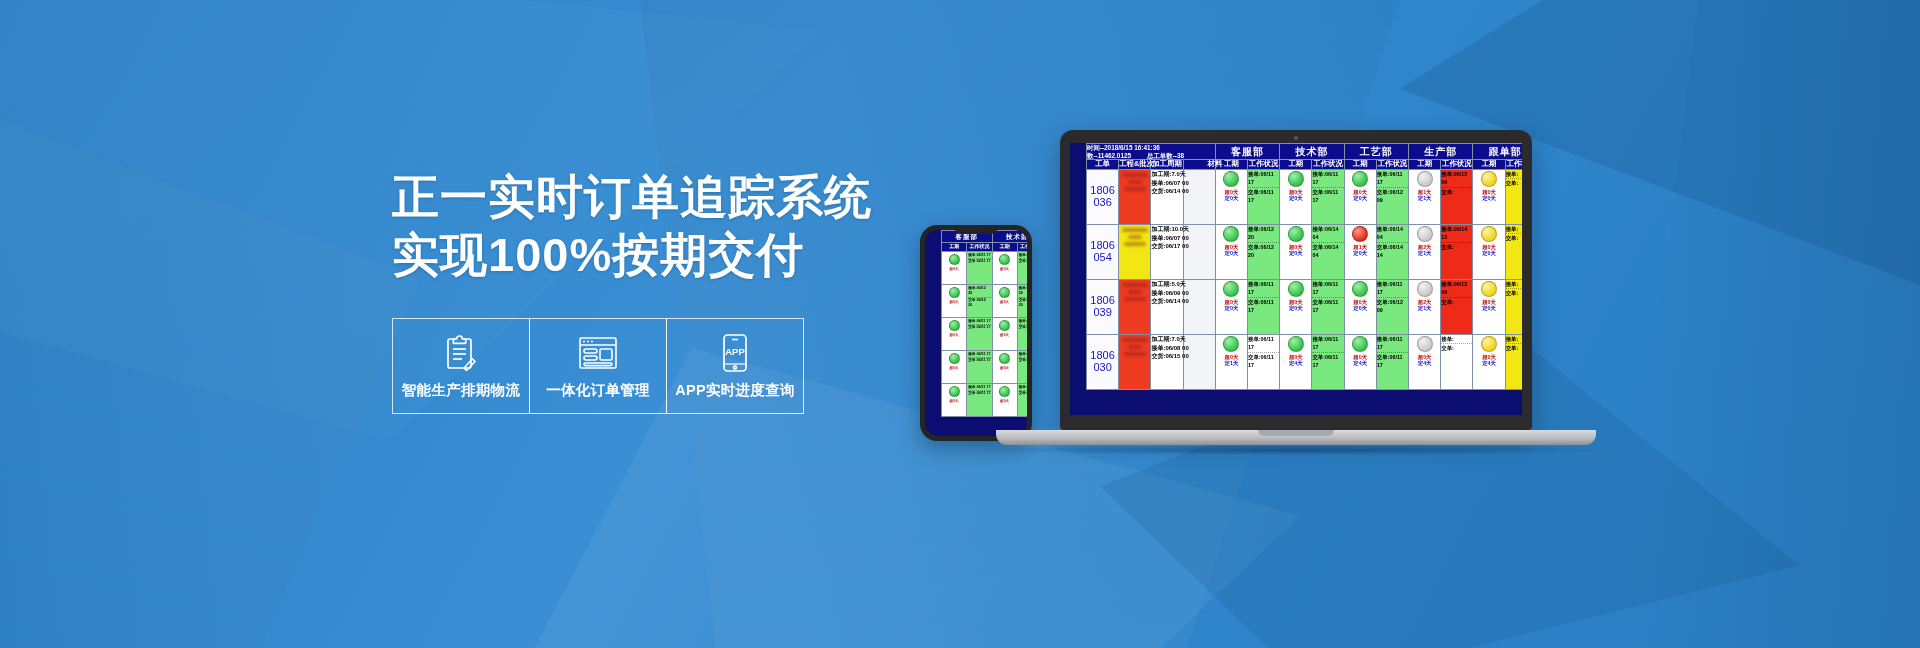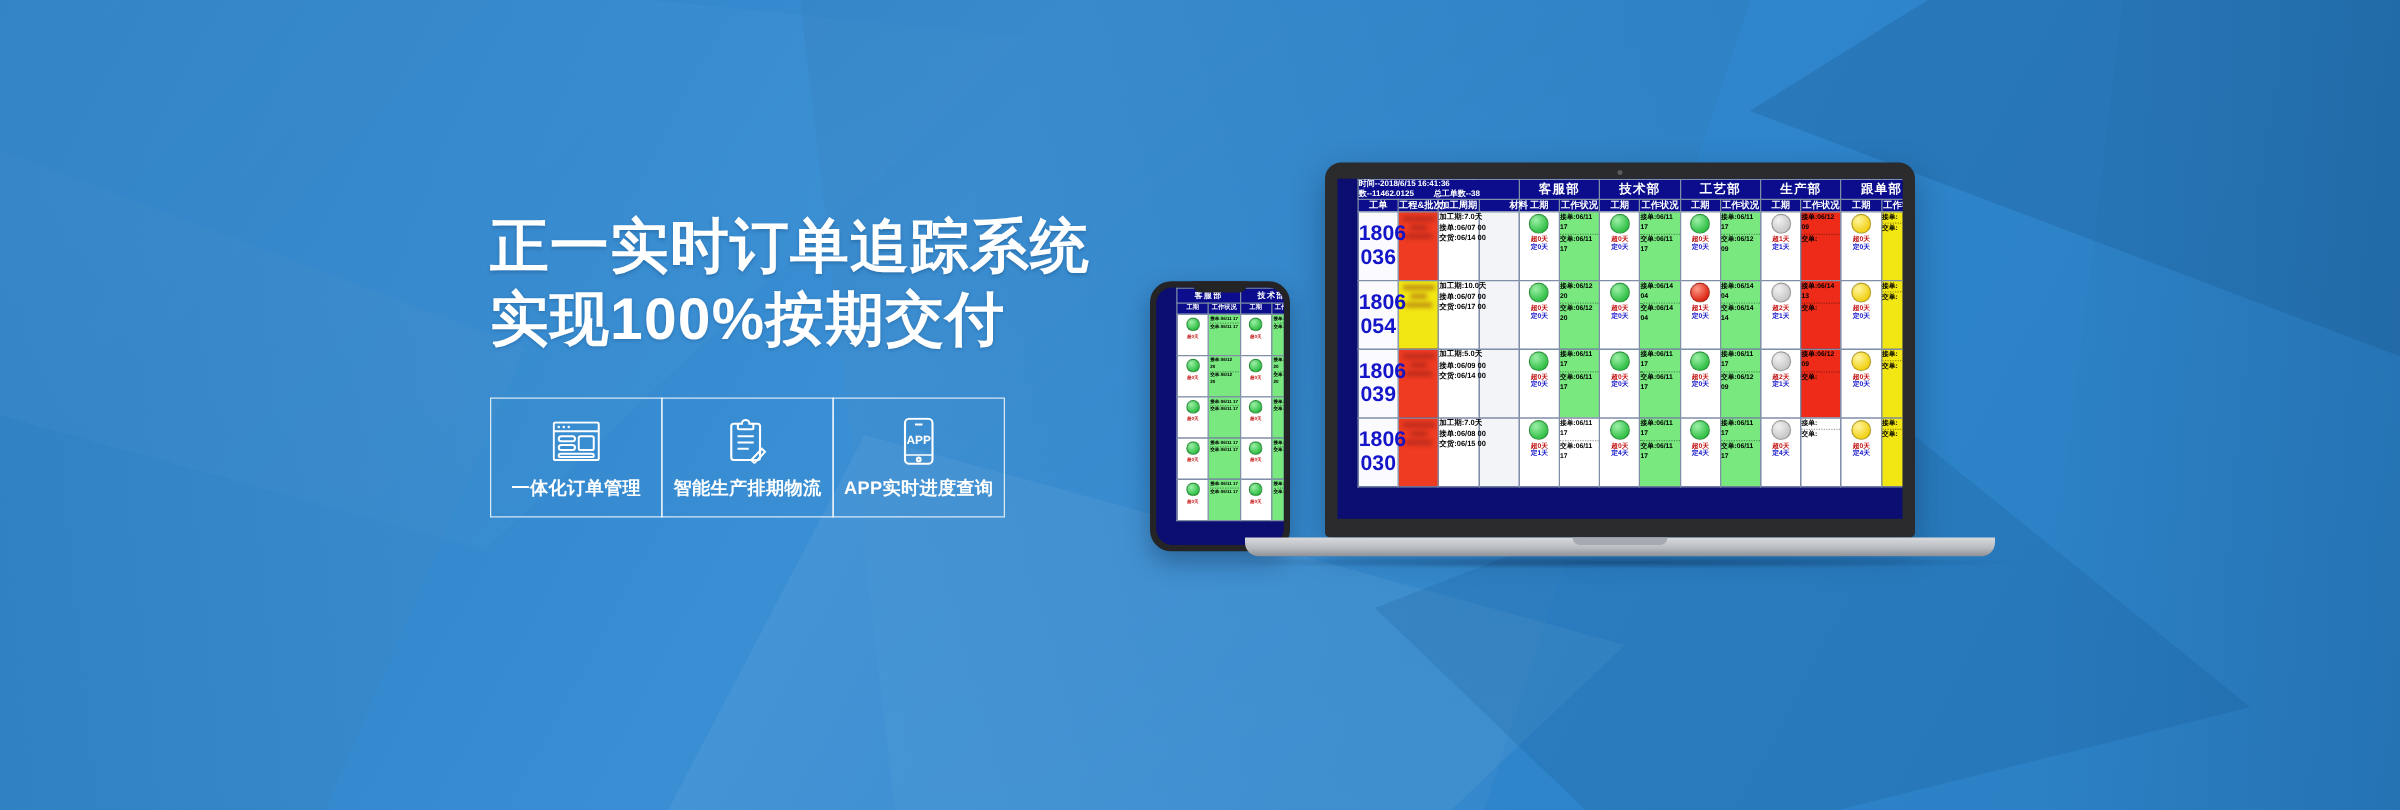--- a/index.html
+++ b/index.html
@@ -217,22 +217,22 @@
     font-weight: bold;
     font-size: 7.4px;
     text-align: center;
     padding: 1.5px 0;
     white-space: nowrap;
   }
 
   .wo-cell {
     background: #fbfbff;
     color: #1414c8;
-    font-weight: bold;
-    font-size: 17px;
+    font-weight: normal;
+    font-size: 11px;
     text-align: center;
     line-height: 1.08;
     vertical-align: middle;
   }
 
   .proj-cell { vertical-align: top; padding: 2px; }
   .proj-blur { height: 100%; width: 100%; }
   .proj-blur span {
     display: block;
     height: 4px;
@@ -306,50 +306,50 @@
   <div class="facet f4"></div>
   <div class="facet f5"></div>
   <div class="facet f6"></div>
   <div class="facet f7"></div>
 
   <div id="copy">
     <div class="headline">正一实时订单追踪系统</div>
     <div class="headline">实现100%按期交付</div>
 
     <div id="features">
+
+      <div class="feature">
+        <div class="feature-icon">
+          <svg width="32" height="36" viewBox="0 0 32 36" fill="none" stroke="#ffffff" stroke-width="1.7">
+            <path d="M10 4 H5 a2 2 0 0 0 -2 2 V31 a2 2 0 0 0 2 2 H24 a2 2 0 0 0 2 -2 V6 a2 2 0 0 0 -2 -2 H19"></path>
+            <path d="M11.5 4 a3 3 0 1 1 6 0 h2.2 a1 1 0 0 1 1 1 v2.4 a1 1 0 0 1 -1 1 H9.3 a1 1 0 0 1 -1 -1 V5 a1 1 0 0 1 1 -1 z"></path>
+            <line x1="8" y1="14" x2="21" y2="14"></line>
+            <line x1="8" y1="19" x2="21" y2="19"></line>
+            <line x1="8" y1="24" x2="17" y2="24"></line>
+            <path d="M19 33 L27.5 24 L30 26.5 L21.5 35.5 z" stroke-width="1.6"></path>
+          </svg>
+        </div>
+        <div class="feature-label">智能生产排期物流</div>
+      </div>
 
       <div class="feature">
         <div class="feature-icon">
           <svg width="38" height="32" viewBox="0 0 38 32" fill="none" stroke="#ffffff" stroke-width="1.6">
             <rect x="1" y="1" width="36" height="30" rx="1.5"></rect>
             <line x1="1" y1="8" x2="37" y2="8"></line>
             <circle cx="5" cy="4.6" r="1" fill="#ffffff" stroke="none"></circle>
             <circle cx="9" cy="4.6" r="1" fill="#ffffff" stroke="none"></circle>
             <circle cx="13" cy="4.6" r="1" fill="#ffffff" stroke="none"></circle>
             <rect x="5" y="12" width="13" height="4" rx="2"></rect>
             <rect x="5" y="19" width="13" height="4" rx="2"></rect>
             <rect x="21" y="12" width="12" height="11" rx="1.5"></rect>
             <rect x="5" y="26" width="28" height="2.6" rx="1.3"></rect>
           </svg>
         </div>
         <div class="feature-label">一体化订单管理</div>
-      </div>
-
-      <div class="feature">
-        <div class="feature-icon">
-          <svg width="32" height="36" viewBox="0 0 32 36" fill="none" stroke="#ffffff" stroke-width="1.7">
-            <path d="M10 4 H5 a2 2 0 0 0 -2 2 V31 a2 2 0 0 0 2 2 H24 a2 2 0 0 0 2 -2 V6 a2 2 0 0 0 -2 -2 H19"></path>
-            <path d="M11.5 4 a3 3 0 1 1 6 0 h2.2 a1 1 0 0 1 1 1 v2.4 a1 1 0 0 1 -1 1 H9.3 a1 1 0 0 1 -1 -1 V5 a1 1 0 0 1 1 -1 z"></path>
-            <line x1="8" y1="14" x2="21" y2="14"></line>
-            <line x1="8" y1="19" x2="21" y2="19"></line>
-            <line x1="8" y1="24" x2="17" y2="24"></line>
-            <path d="M19 33 L27.5 24 L30 26.5 L21.5 35.5 z" stroke-width="1.6"></path>
-          </svg>
-        </div>
-        <div class="feature-label">智能生产排期物流</div>
       </div>
 
       <div class="feature">
         <div class="feature-icon">
           <svg width="26" height="38" viewBox="0 0 26 38" fill="none" stroke="#ffffff" stroke-width="1.7">
             <rect x="2" y="1" width="22" height="36" rx="3.5"></rect>
             <line x1="10" y1="5.5" x2="16" y2="5.5" stroke-width="1.6"></line>
             <line x1="2" y1="30" x2="24" y2="30" stroke-width="1.2"></line>
             <circle cx="13" cy="33.6" r="1.5"></circle>
             <text x="13" y="21" font-family="Liberation Sans, sans-serif" font-size="9.5" font-weight="bold" fill="#ffffff" stroke="none" text-anchor="middle">APP</text>

